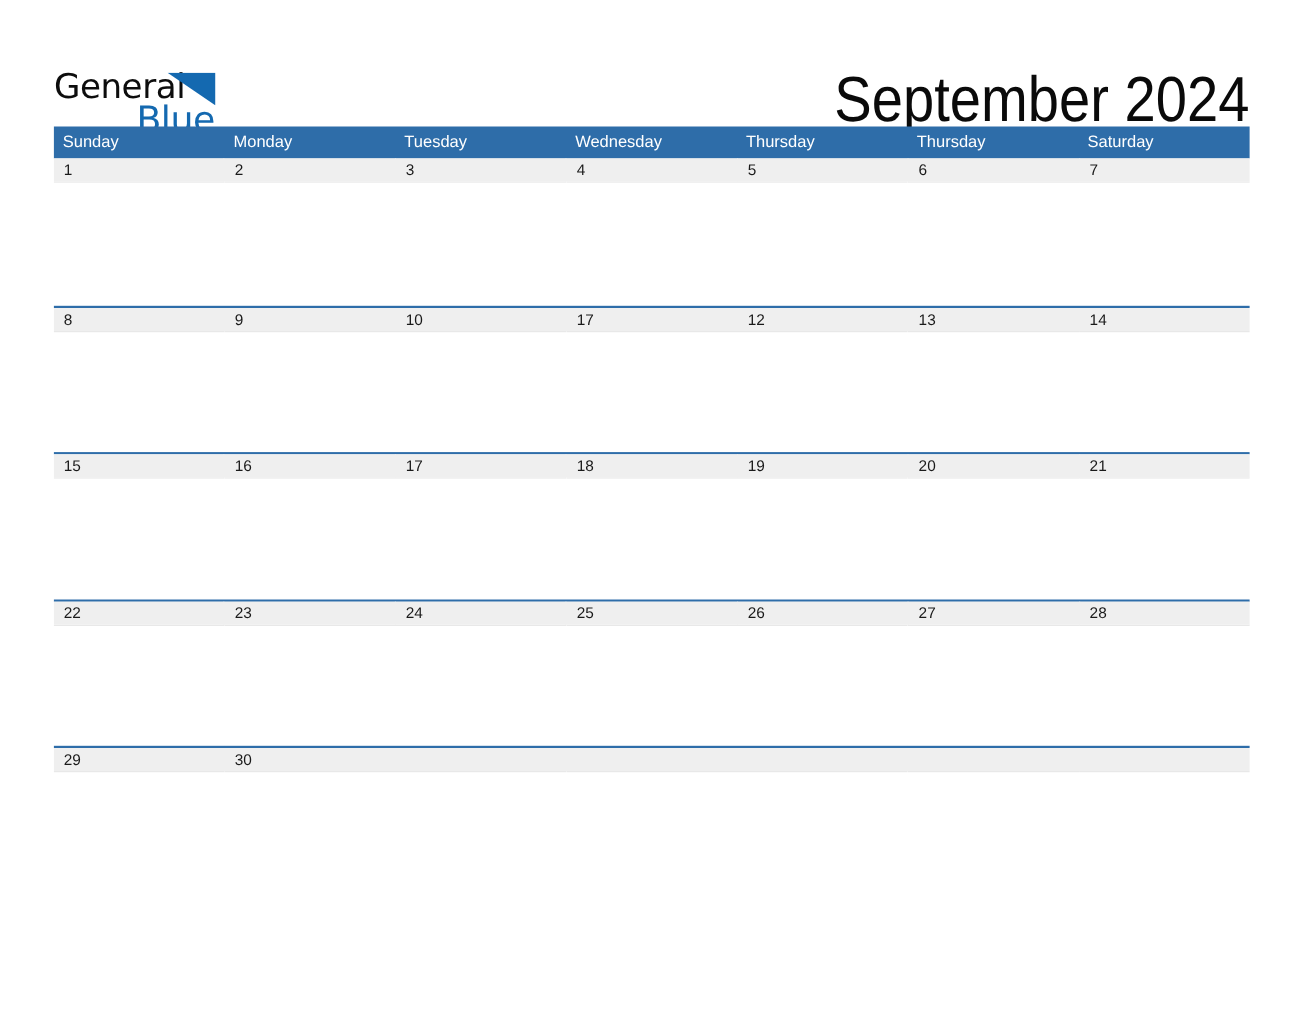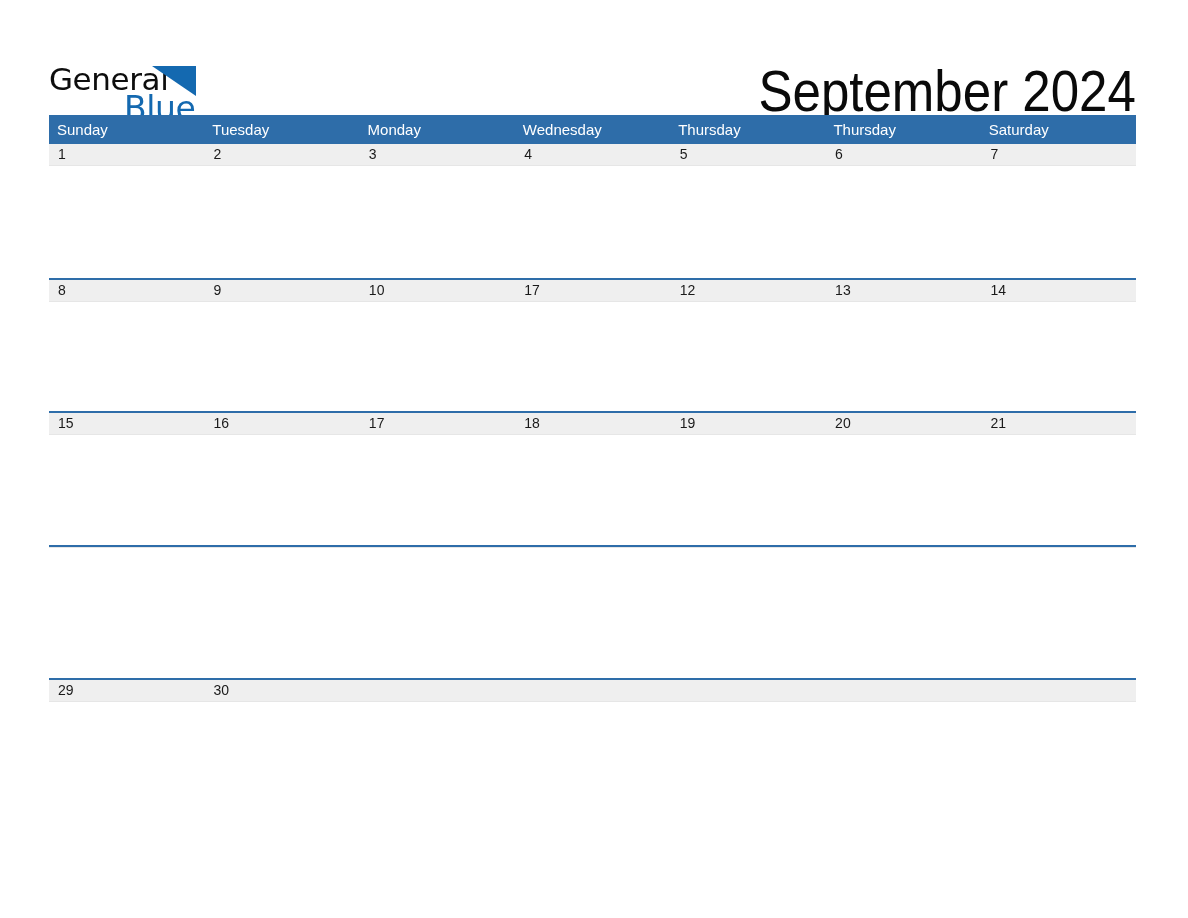--- a/index.html
+++ b/index.html
@@ -176,22 +176,22 @@
     </div>
 
     <div class="title">September 2024</div>
 
   </div>
 
   <div class="calendar">
 
     <div class="weekday-row">
       <div class="weekday-cell">Sunday</div>
+      <div class="weekday-cell">Monday</div>
       <div class="weekday-cell">Tuesday</div>
-      <div class="weekday-cell">Monday</div>
       <div class="weekday-cell">Wednesday</div>
       <div class="weekday-cell">Thursday</div>
       <div class="weekday-cell">Thursday</div>
       <div class="weekday-cell">Saturday</div>
     </div>
 
     <div class="week-row first">
       <div class="date-band">
         <div class="date-cell">1</div>
         <div class="date-cell">2</div>
@@ -248,20 +248,29 @@
         <div class="body-cell"></div>
         <div class="body-cell"></div>
         <div class="body-cell"></div>
         <div class="body-cell"></div>
         <div class="body-cell"></div>
         <div class="body-cell"></div>
       </div>
     </div>
 
     <div class="week-row sep">
+      <div class="date-band">
+        <div class="date-cell">22</div>
+        <div class="date-cell">23</div>
+        <div class="date-cell">24</div>
+        <div class="date-cell">25</div>
+        <div class="date-cell">26</div>
+        <div class="date-cell">27</div>
+        <div class="date-cell">28</div>
+      </div>
       <div class="body-band">
         <div class="body-cell"></div>
         <div class="body-cell"></div>
         <div class="body-cell"></div>
         <div class="body-cell"></div>
         <div class="body-cell"></div>
         <div class="body-cell"></div>
         <div class="body-cell"></div>
       </div>
     </div>

